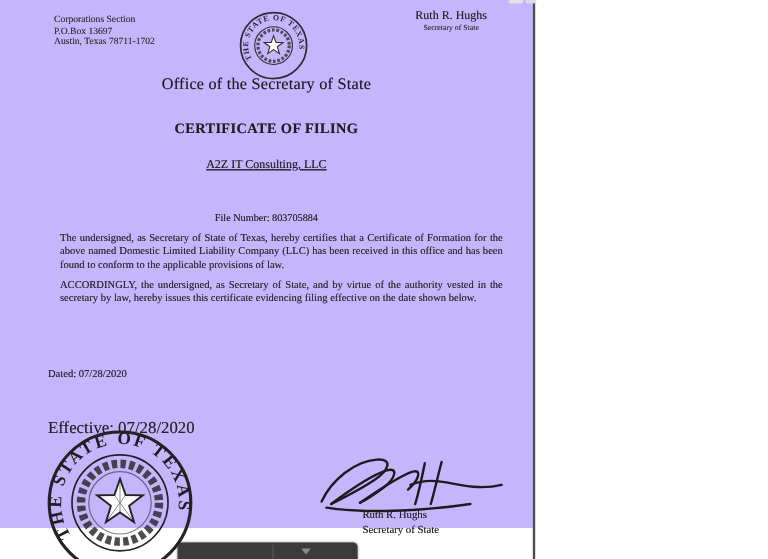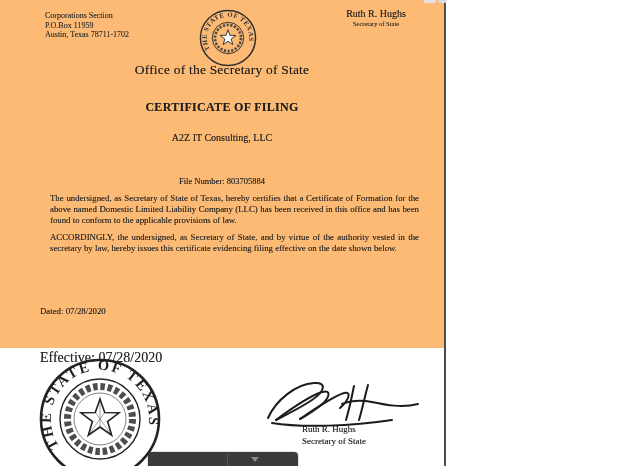--- a/index.html
+++ b/index.html
@@ -2,22 +2,22 @@
 <html><head>
 <meta charset="utf-8">
 <style>
   * { margin: 0; padding: 0; box-sizing: border-box; }
   html, body { width: 640px; height: 466px; background: #ffffff; overflow: hidden; }
   body { font-family: "Liberation Serif", serif; color: #2e2e2e; position: relative; }
 
   .stage { position: absolute; left: 0; top: 0; width: 640px; height: 466px; background: #ffffff; }
 
   .page {
-    position: absolute; left: 0; top: 0; width: 444px; height: 348px;
-    background: #fdba74;
+    position: absolute; left: 0; top: 0; width: 444px; height: 440px;
+    background: #c4b5fd;
   }
   .page-edge {
     position: absolute; left: 444px; top: 0; width: 2px; height: 466px;
     background: #4d4d4d;
   }
 
   .scan-text { text-shadow: 0 0 0.5px rgba(40,40,40,0.55); }
 
   
   .return-address {
@@ -40,21 +40,21 @@
   .cert-heading {
     position: absolute; left: 0; top: 100px; width: 444px; text-align: center;
     font-size: 12px; font-weight: bold; color: #1e1e1e; letter-spacing: 0.3px;
   }
   .cert-of {
     position: absolute; left: 0; top: 113px; width: 444px; text-align: center;
     font-size: 10.5px; font-weight: bold; color: #1e1e1e;
   }
   .entity-name {
     position: absolute; left: 0; top: 132px; width: 444px; text-align: center;
-    font-size: 10px; color: #222;
+    font-size: 10px; color: #222; text-decoration: underline;
   }
   .file-number {
     position: absolute; left: 0; top: 144px; width: 444px; text-align: center;
     font-size: 8.5px; color: #222; margin-top: 32px;
   }
 
   .body-paragraph {
     position: absolute; left: 50px; width: 369px;
     font-size: 8.8px; line-height: 11px; text-align: justify; color: #262626; margin-top: 14px;
   }
@@ -97,21 +97,21 @@
 </style>
 </head>
 <body>
 
 <div class="stage">
 
   <div class="page">
 
     <div class="return-address scan-text">
       <div>Corporations Section</div>
-      <div>P.O.Box 11959</div>
+      <div>P.O.Box 13697</div>
       <div>Austin, Texas 78711-1702</div>
     </div>
 
     <div class="officer-block">
       <div class="officer-name scan-text">Ruth R. Hughs</div>
       <div class="officer-title scan-text">Secretary of State</div>
     </div>
 
     <svg class="seal-top" viewBox="0 0 56 56">
       <circle cx="28" cy="28" r="26.6" fill="none" stroke="#2f2f2f" stroke-width="1.4"></circle>

